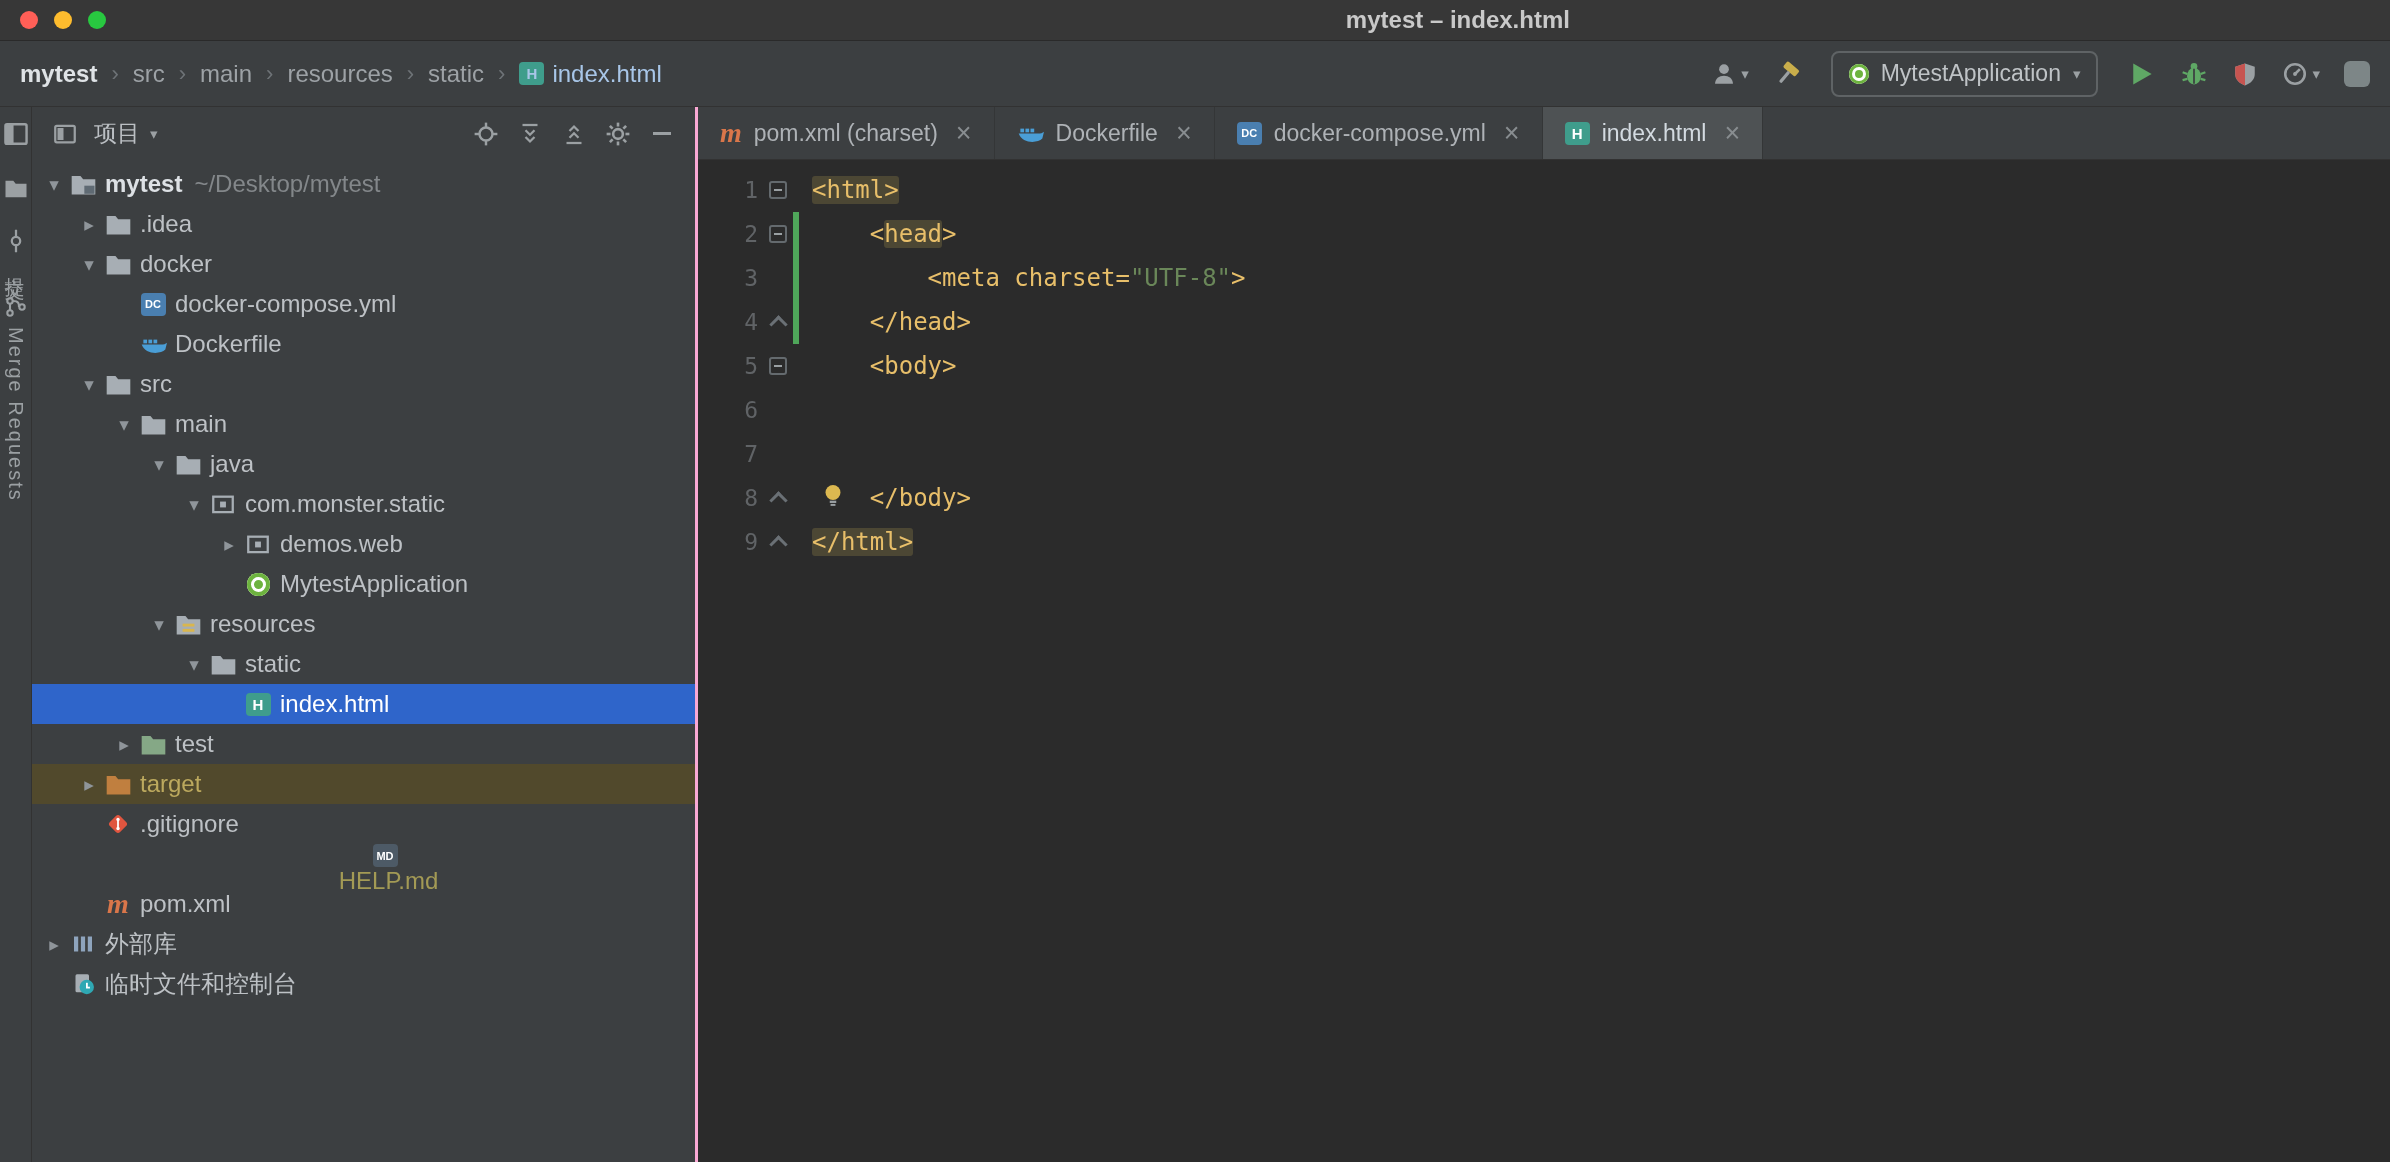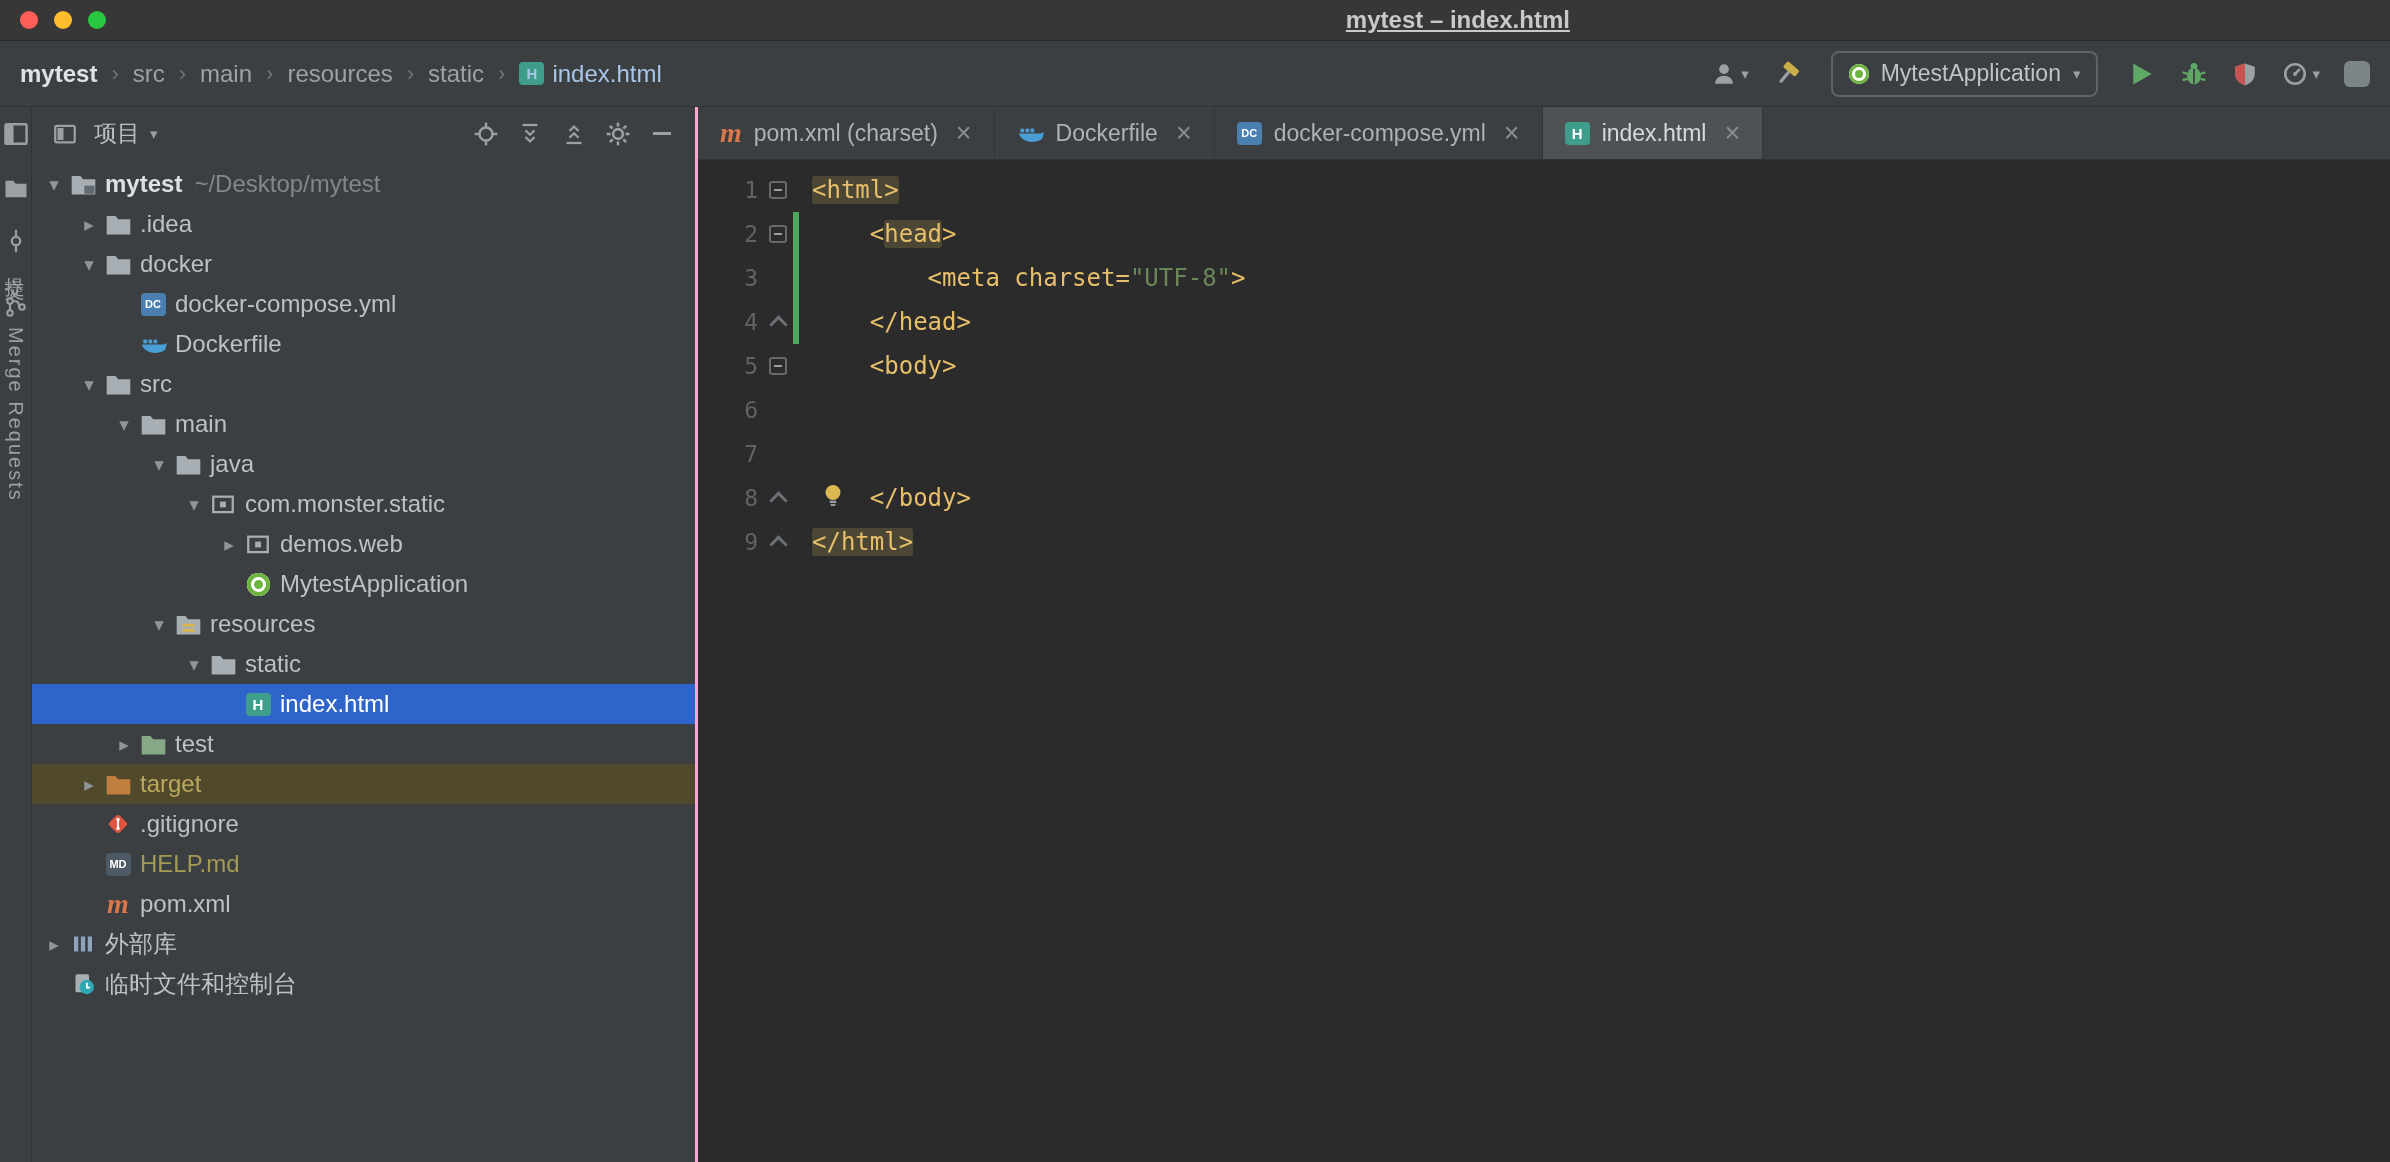--- a/index.html
+++ b/index.html
@@ -6,21 +6,21 @@
   html,body{width:2390px;height:1162px;overflow:hidden;background:#2b2b2b;
     font-family:"Liberation Sans","DejaVu Sans",sans-serif;-webkit-font-smoothing:antialiased;}
   .window{width:100%;height:100%;display:flex;flex-direction:column;}
 
   
   .titlebar{height:41px;background:#373737;border-bottom:1px solid #2a2a2a;position:relative;
     display:flex;align-items:center;flex:none;}
   .traffic{display:flex;gap:16px;padding-left:20px;}
   .tl{width:18px;height:18px;border-radius:50%;display:inline-block;}
   .tl.red{background:#ff5f57}.tl.yellow{background:#febc2e}.tl.green{background:#28c840}
-  .wtitle{position:absolute;left:61%;transform:translateX(-50%);color:#c9c9c9;font-weight:bold;font-size:24px;white-space:nowrap;text-decoration:underline;}
+  .wtitle{position:absolute;left:61%;transform:translateX(-50%);color:#c9c9c9;font-weight:bold;font-size:24px;white-space:nowrap;}
 
   
   .navbar{height:66px;background:#3c3f41;border-bottom:1px solid #323232;display:flex;
     align-items:center;justify-content:space-between;padding:0 20px;flex:none;}
   .breadcrumbs{display:flex;align-items:center;gap:14px;font-size:24px;color:#9da2a6;white-space:nowrap;}
   .crumb{display:inline-flex;align-items:center;gap:8px;cursor:default;}
   .crumb.bold span{color:#dfe3e6;font-weight:bold;}
   .crumb.accent span{color:#a8c6e8;}
   .sep{color:#6e7377;font-size:22px;}
   .nav-actions{display:flex;align-items:center;gap:24px;}
@@ -441,21 +441,21 @@
             <span class="ficon">
               <svg viewBox="0 0 16 16" width="24" height="24">
                 <rect x="3.2" y="3.2" width="9.6" height="9.6" rx="2" transform="rotate(45 8 8)" fill="#e0553f"></rect>
                 <circle cx="8" cy="5" r="1.1" fill="#fff"></circle>
                 <circle cx="8" cy="11" r="1.1" fill="#fff"></circle>
                 <rect x="7.4" y="5.8" width="1.2" height="4.6" fill="#fff"></rect>
               </svg>
             </span>
             <span class="lbl">.gitignore</span>
           </div>
-          <div class="row olive" style="padding-left: 43px;">
+          <div class="row olive" style="padding-left: 43px; flex-direction: column;">
             <span class="chev"></span>
             <span class="ficon">
               <span class="badge md">MD</span>
             </span>
             <span class="lbl">HELP.md</span>
           </div>
           <div class="row" style="padding-left: 43px;">
             <span class="chev"></span>
             <span class="ficon">
               <span class="mvn">m</span>

